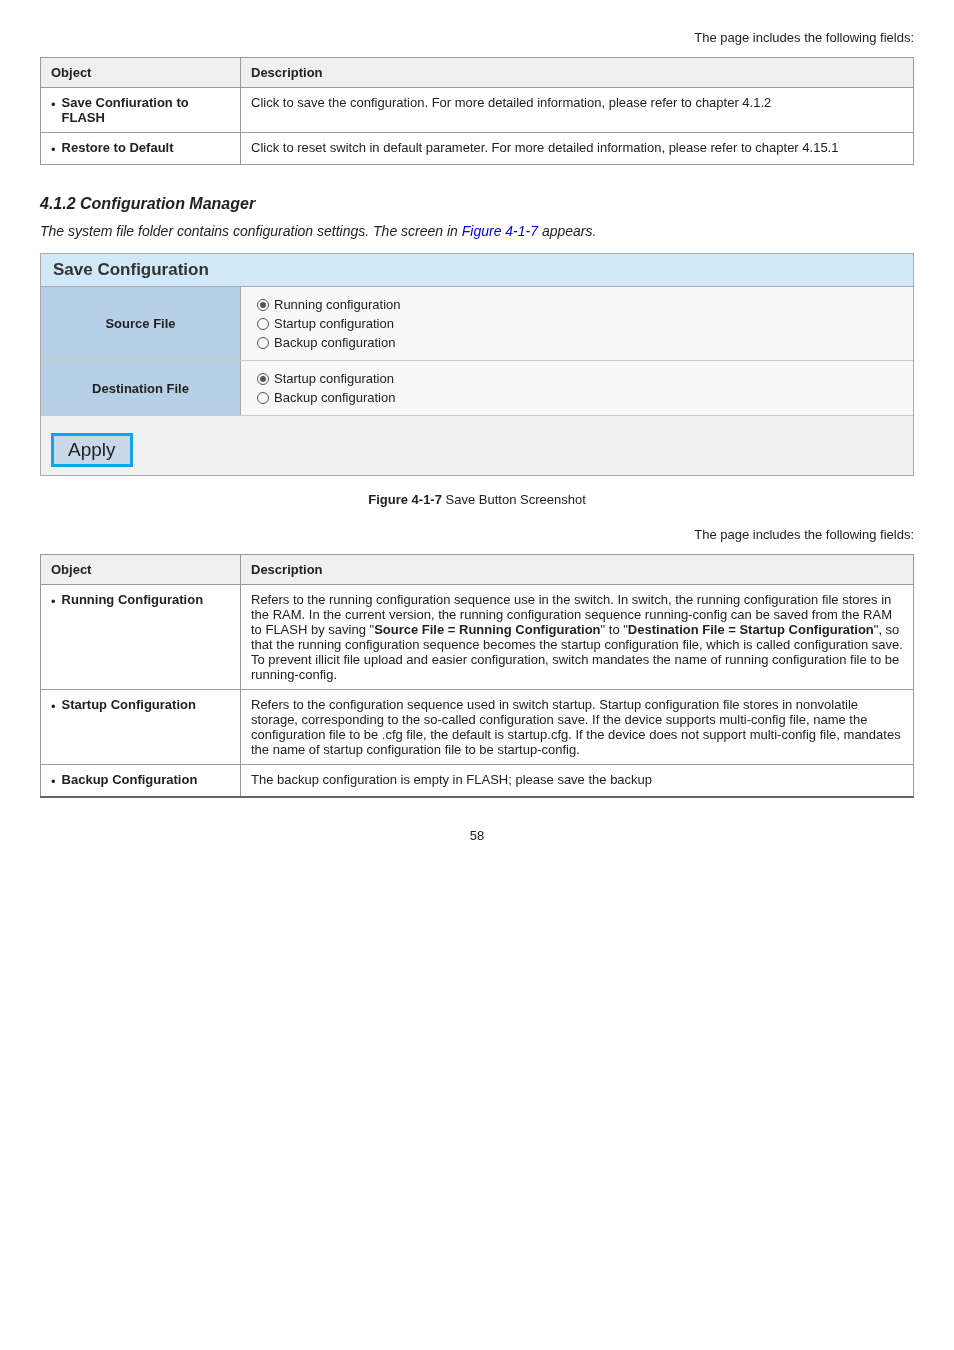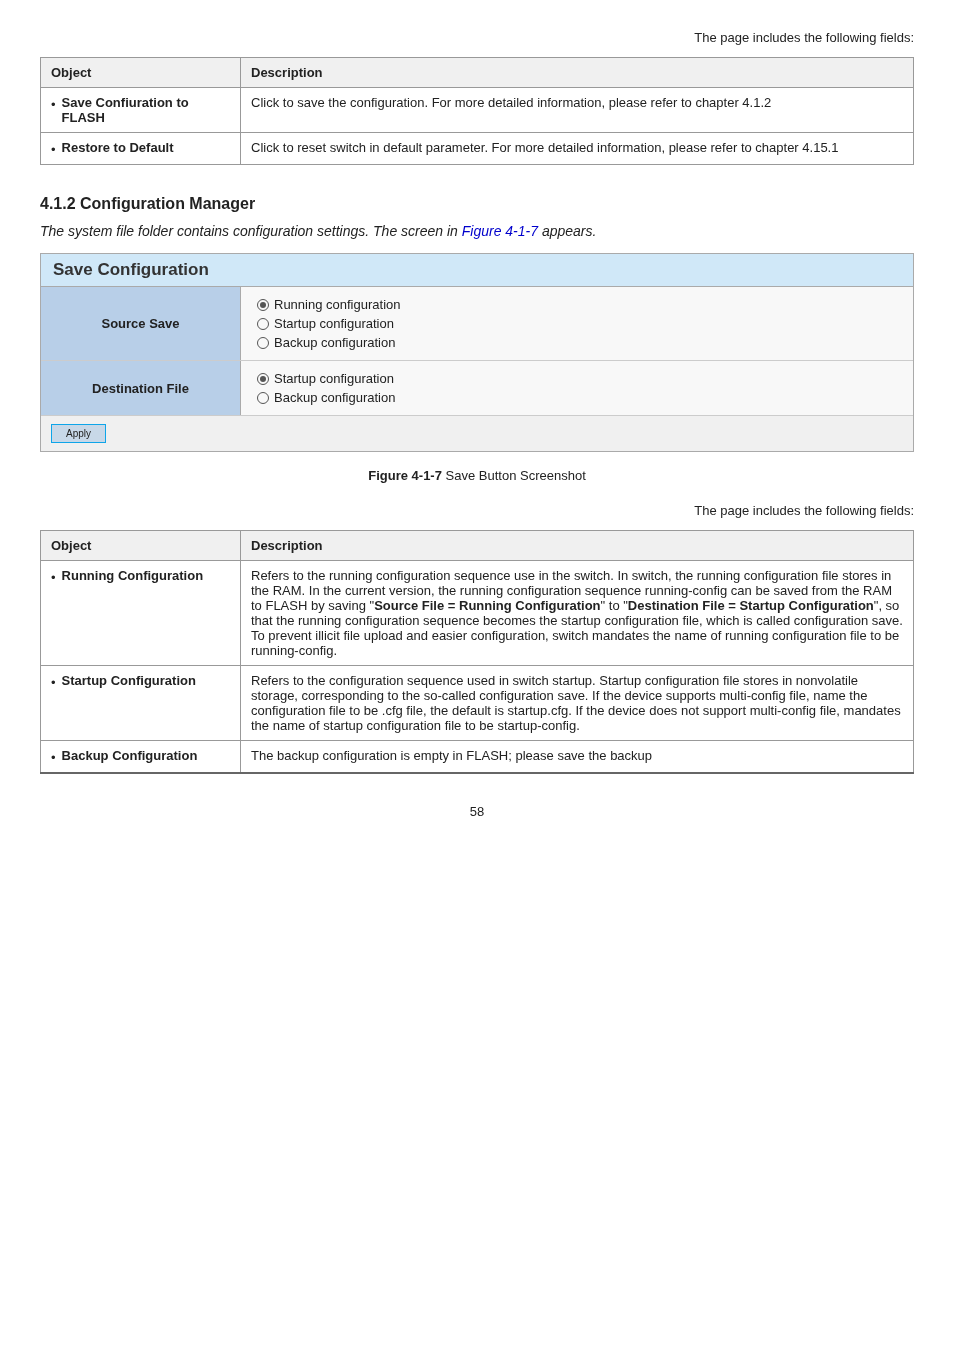--- a/index.html
+++ b/index.html
@@ -46,20 +46,21 @@
       margin-top: 2px;
     }
     .bold-text { font-weight: bold; }
 
     .section-heading {
       font-size: 16px;
       font-weight: bold;
       margin-bottom: 10px;
       margin-top: 30px;
       color: #222;
+      font-style: italic;
     }
     .section-intro {
       margin-bottom: 14px;
       font-size: 14px;
       font-style: italic;
     }
     .section-intro a {
       color: #0000cc;
       text-decoration: none;
     }
@@ -130,25 +131,26 @@
       border-radius: 50%;
       background: #555;
     }
     .apply-row {
       padding: 8px 10px;
       background: #f0f0f0;
       border-top: 1px solid #ccc;
     }
     .apply-btn {
       background: #c8d8e8;
-      border: 1px solid #0ea5e9;
+      border: 3px solid #0ea5e9;
       padding: 3px 14px;
-      font-size: 10px;
+      font-size: 19px;
       cursor: pointer;
       color: #222;
+      margin-top: 9px;
     }
     .figure-caption {
       text-align: center;
       font-size: 13px;
       margin-bottom: 20px;
       margin-top: 6px;
     }
     .figure-caption strong {
       font-weight: bold;
     }
@@ -206,21 +208,21 @@
 
 <p class="section-intro">
   The system file folder contains configuration settings. The screen in <a>Figure 4-1-7</a> appears.
 </p>
 
 <div class="save-config-box">
   <div class="save-config-title">Save Configuration</div>
   <div class="save-config-body">
 
     <div class="config-row">
-      <div class="config-label">Source Save</div>
+      <div class="config-label">Source File</div>
       <div class="config-options">
         <label class="radio-option">
           <div class="radio-circle selected"></div>
           <span>Running configuration</span>
         </label>
         <label class="radio-option">
           <div class="radio-circle"></div>
           <span>Startup configuration</span>
         </label>
         <label class="radio-option">

